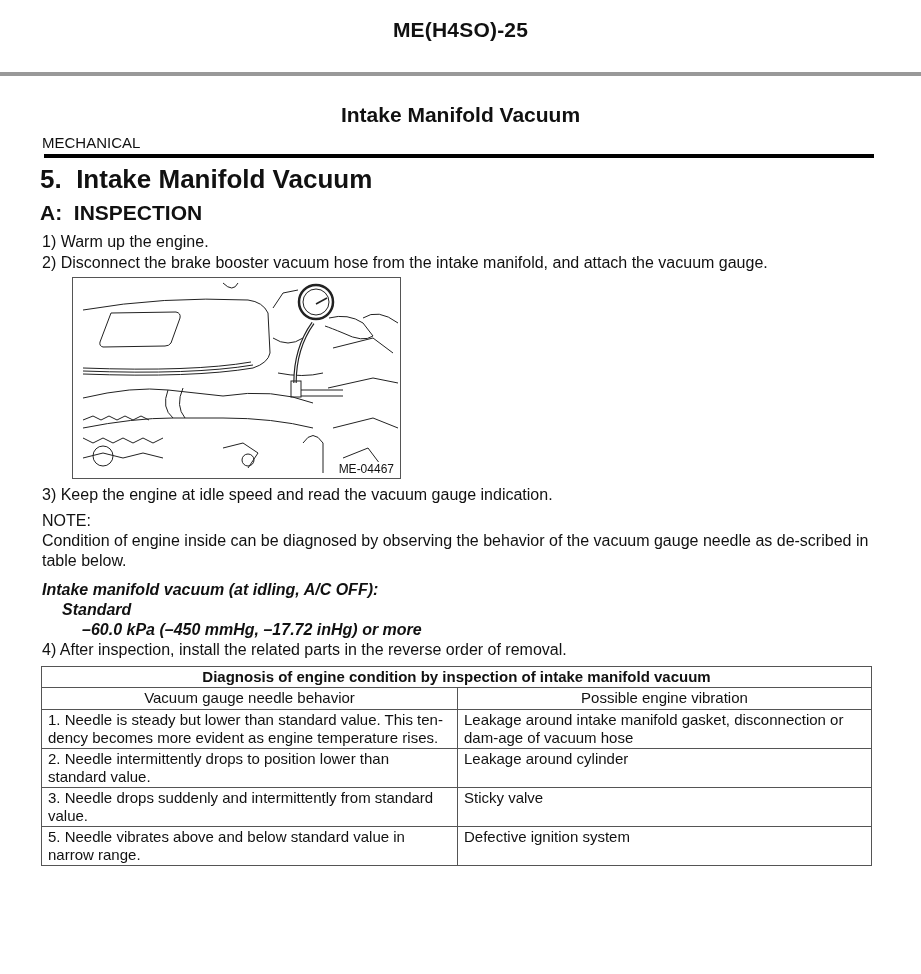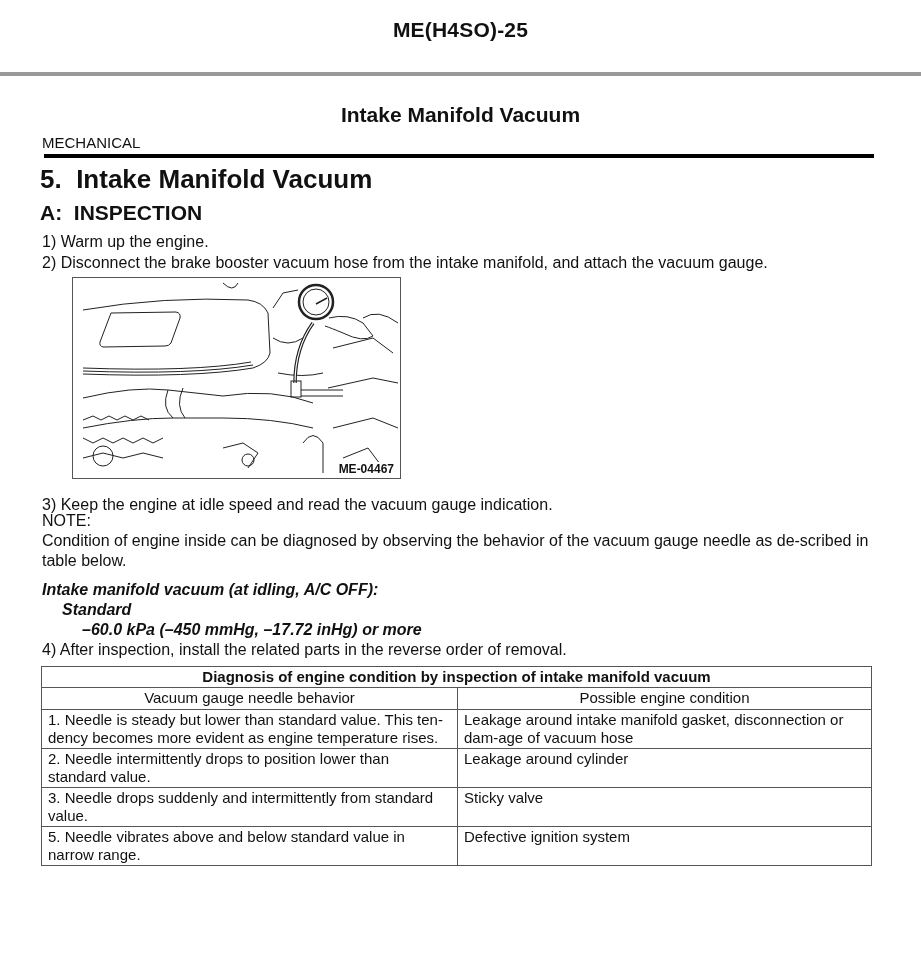--- a/index.html
+++ b/index.html
@@ -30,21 +30,21 @@
     .h2 {
       position: absolute; top: 201px; left: 40px; font-size: 21px; font-weight: bold; text-align: center;
     }
     .step { position: absolute; left: 42px; font-size: 16px; line-height: 20px; }
     .figure {
       position: absolute; top: 277px; left: 72px; width: 327px; height: 200px;
       border: 1px solid #555; background: #fff; overflow: hidden;
     }
     .figure svg { position: absolute; left: 0; top: 0; }
     .fig-label {
-      position: absolute; right: 4px; bottom: 2px; font-size: 12px; background: #fff; padding: 0 2px; font-weight: bold;
+      position: absolute; right: 4px; bottom: 2px; font-size: 12px; background: #fff; padding: 0 2px;
     }
     .note-head { position: absolute; top: 512px; left: 42px; font-size: 16px; }
     .note-body { position: absolute; top: 531px; left: 42px; width: 832px; font-size: 16px; line-height: 20px; }
     .spec { position: absolute; font-size: 16px; font-weight: bold; font-style: italic; line-height: 20px; }
     table.diag {
       position: absolute; top: 666px; left: 41px; width: 831px;
       border-collapse: collapse; font-size: 15px; line-height: 17.5px;
     }
     table.diag th, table.diag td { border: 1px solid #555; padding: 1px 6px 2px 6px; vertical-align: top; }
     table.diag th.caption { font-weight: bold; text-align: center; height: 18px; padding: 1px 6px; }
@@ -106,39 +106,39 @@
 
     <circle cx="243" cy="24" r="17" stroke-width="2.5"></circle>
     <circle cx="243" cy="24" r="13"></circle>
     <path d="M243 26 L254 20" stroke-width="1.5"></path>
 
     <path d="M256 40 Q275 35 290 45 L300 58 Q290 65 270 55 Q258 50 252 48"></path>
   </svg>
   <div class="fig-label">ME-04467</div>
 </div>
 
-<div class="step" style="top:485px;margin-top:10px;">3) Keep the engine at idle speed and read the vacuum gauge indication.</div>
+<div class="step" style="top:485px;">3) Keep the engine at idle speed and read the vacuum gauge indication.</div>
 
 <div class="note-head">NOTE:</div>
 <div class="note-body">Condition of engine inside can be diagnosed by observing the behavior of the vacuum gauge needle as de-scribed in table below.</div>
 
 <div class="spec" style="top:580px; left:42px;">Intake manifold vacuum (at idling, A/C OFF):</div>
 <div class="spec" style="top:600px; left:62px;">Standard</div>
 <div class="spec" style="top:620px; left:82px;text-align:center;">–60.0 kPa (–450 mmHg, –17.72 inHg) or more</div>
 
 <div class="step" style="top:640px;">4) After inspection, install the related parts in the reverse order of removal.</div>
 
 <table class="diag">
   <tbody>
       <tr>
     <th class="caption" colspan="2">Diagnosis of engine condition by inspection of intake manifold vacuum</th>
   </tr>
   <tr>
     <td class="colhead c1">Vacuum gauge needle behavior</td>
-    <td class="colhead">Possible engine condition</td>
+    <td class="colhead">Possible engine vibration</td>
   </tr>
   <tr style="height:39px;margin-left:48px;">
     <td class="c1">1. Needle is steady but lower than standard value. This ten-dency becomes more evident as engine temperature rises.</td>
     <td>Leakage around intake manifold gasket, disconnection or dam-age of vacuum hose</td>
   </tr>
   <tr style="height:39px;">
     <td class="c1">2. Needle intermittently drops to position lower than standard value.</td>
     <td>Leakage around cylinder</td>
   </tr>
   <tr style="height:39px;">

